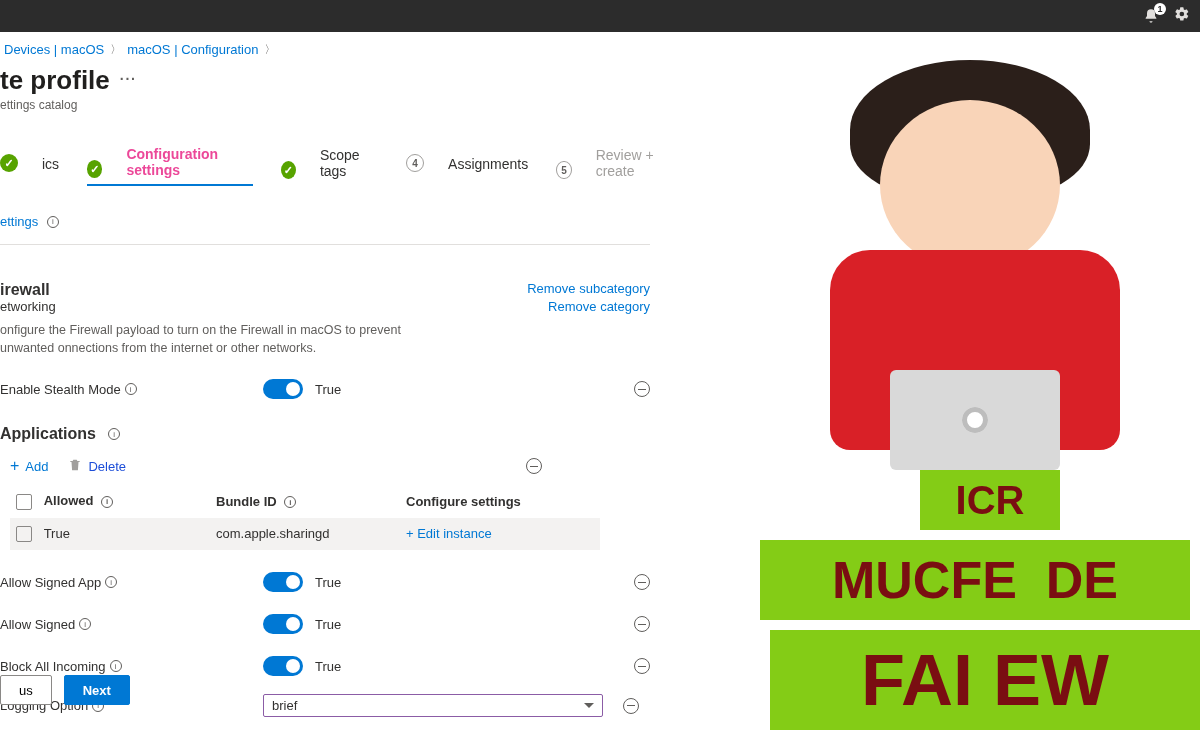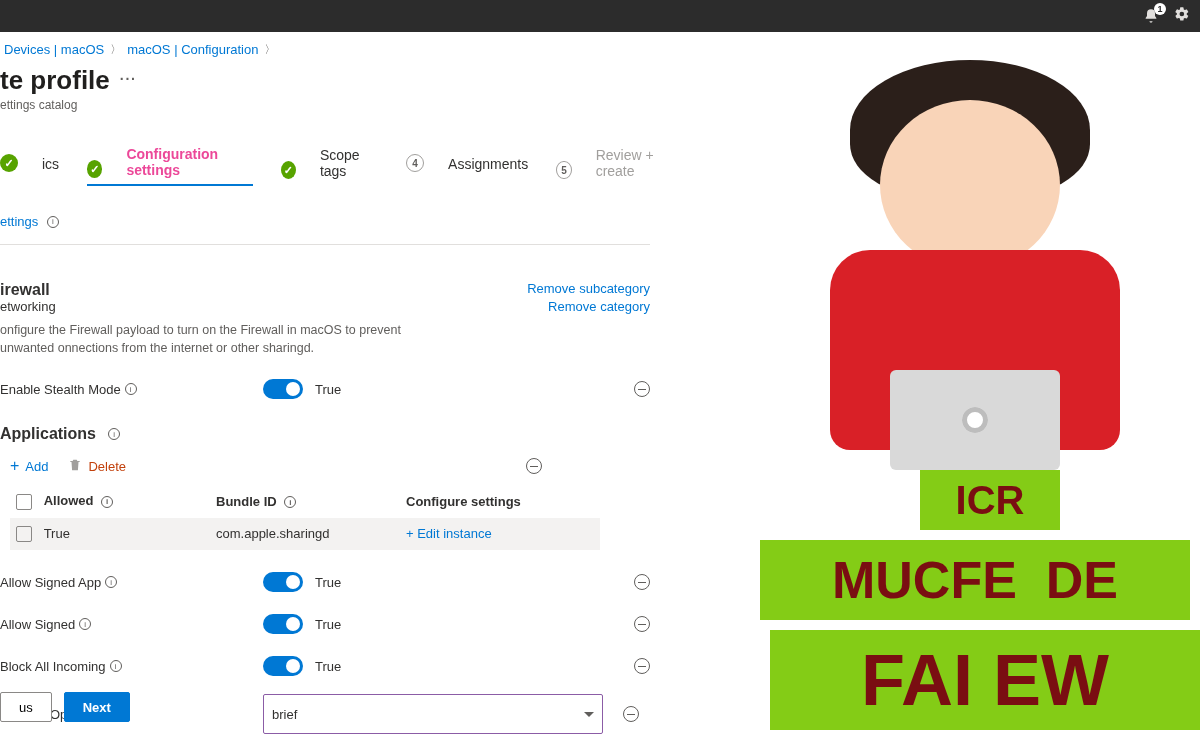--- a/index.html
+++ b/index.html
@@ -37,31 +37,31 @@
   .toggle { width:40px; height:20px; background:#0078d4; border-radius:10px; position:relative; cursor:pointer; }
   .toggle .knob { width:14px; height:14px; background:#fff; border-radius:50%; position:absolute; top:3px; right:3px; }
   .toggle-label { font-size:13px; margin-left:12px; }
   .remove-ring { width:16px; height:16px; border:1px solid #605e5c; border-radius:50%; display:flex; align-items:center; justify-content:center; margin-left:auto; cursor:pointer; }
   .remove-ring::before { content:""; width:8px; height:1px; background:#605e5c; }
   .apps-header { display:flex; align-items:center; gap:8px; margin-top:26px; }
   .apps-header .ttl { font-size:16px; font-weight:700; }
   .toolbar { display:flex; align-items:center; gap:20px; margin-top:14px; margin-left:10px; }
   .tool-btn { display:flex; align-items:center; gap:6px; font-size:13px; cursor:pointer; }
   .tool-btn.add { color:#0078d4; }
-  .tool-btn.del { color:#c2410c; }
+  .tool-btn.del { color:#1d4ed8; }
   .plus-icon { font-size:16px; font-weight:400; color:#0078d4; }
   .trash svg { width:14px; height:14px; fill:#a19f9d; }
   .table { width:590px; margin-top:10px; margin-left:10px; border-collapse:collapse; }
   .table th { text-align:left; font-size:13px; font-weight:600; padding:8px 6px; }
   .table td { font-size:13px; padding:8px 6px; }
   .table tr.data { background:#f3f2f1; }
   .checkbox { width:16px; height:16px; border:1px solid #8a8886; border-radius:2px; display:inline-block; vertical-align:middle; }
   .edit-link { color:#0078d4; font-size:13px; cursor:pointer; }
   .select-wrap { position:relative; width:340px; }
-  .select { width:100%; height:40px; border:1px solid #8b5ca6; border-radius:2px; font-size:13px; padding:0 8px; background:#fff; display:flex; align-items:center; justify-content:space-between; cursor:pointer; }
+  .select { width:100%; height:23px; border:1px solid #8b5ca6; border-radius:2px; font-size:13px; padding:0 8px; background:#fff; display:flex; align-items:center; justify-content:space-between; cursor:pointer; }
   .chev-down { border-left:5px solid transparent; border-right:5px solid transparent; border-top:5px solid #605e5c; }
   .footer-btns { position:absolute; bottom:12px; left:0; display:flex; gap:12px; }
   .btn { height:30px; padding:0 18px; border-radius:2px; font-size:13px; cursor:pointer; border:1px solid #8a8886; background:#fff; display:flex; align-items:center; }
   .btn.primary { background:#0078d4; color:#fff; border-color:#0078d4; font-weight:600; }
   .left-area { padding-left:0; width:680px; }
   
   .avatar { position:absolute; right:-10px; top:40px; width:470px; height:710px; pointer-events:none; }
   .avatar .head { position:absolute; top:60px; left:140px; width:180px; height:170px; background:#f9d4b8; border-radius:50%; }
   .avatar .hair { position:absolute; top:20px; left:110px; width:240px; height:140px; background:#2b1f1a; border-radius:50% 50% 40% 40%; }
   .avatar .body { position:absolute; top:210px; left:90px; width:290px; height:200px; background:#d92027; border-radius:40px 40px 20px 20px; }
@@ -136,21 +136,21 @@
 
   <div class="section-row" style="margin-top:18px;">
     <span class="section-title">irewall</span>
     <span class="link" style="margin-top:18px;">Remove subcategory</span>
   </div>
 
   <div class="section-row">
     <span class="cat-label">etworking</span>
     <span class="link">Remove category</span>
   </div>
-  <div class="section-desc">onfigure the Firewall payload to turn on the Firewall in macOS to prevent unwanted onnections from the internet or other sharingd.</div>
+  <div class="section-desc">onfigure the Firewall payload to turn on the Firewall in macOS to prevent unwanted onnections from the internet or other networks.</div>
 
   <div class="setting-line">
     <span class="setting-label">
       <span>Enable Stealth Mode</span>
       <span class="info-icon">i</span>
     </span>
     <span class="toggle">
         <span class="knob"></span>
       </span>
     <span class="toggle-label">True</span>

